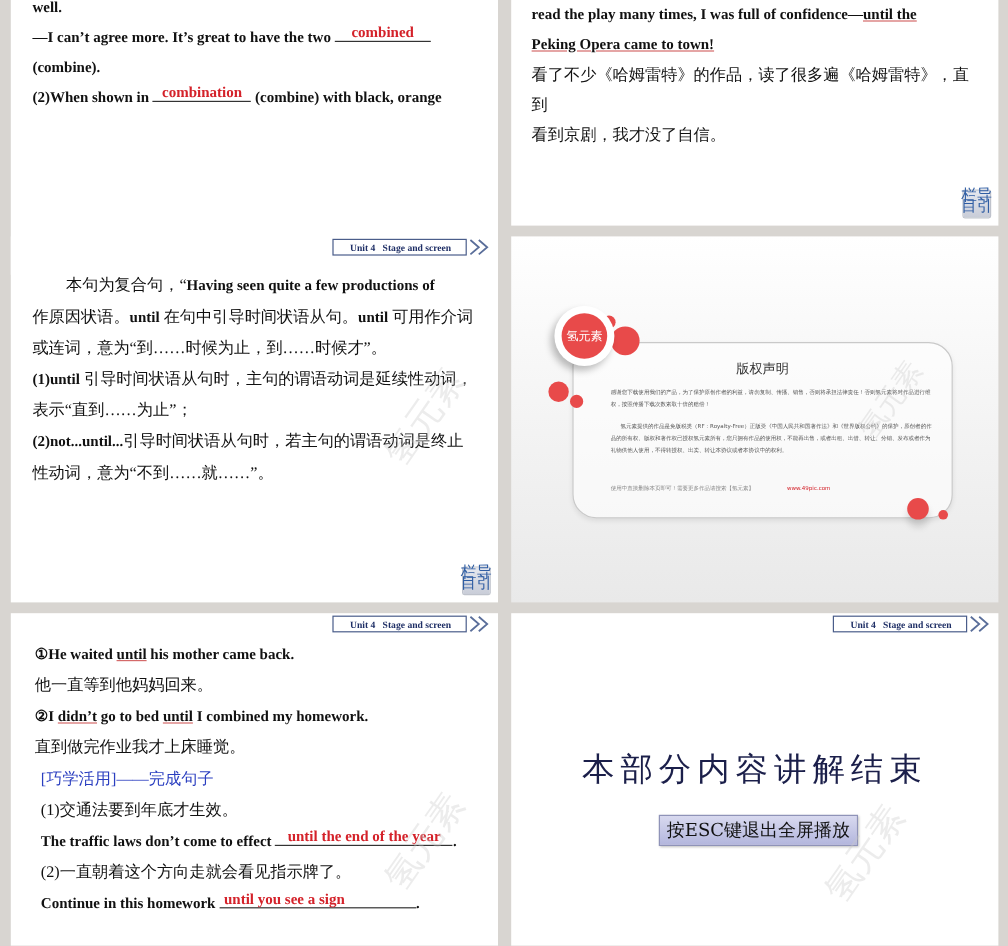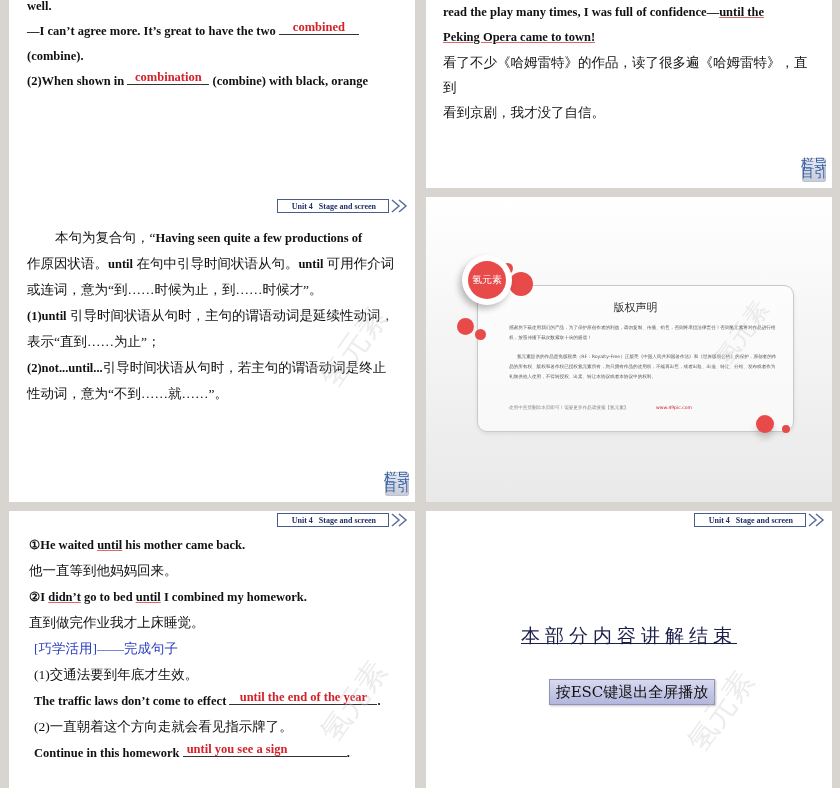--- a/index.html
+++ b/index.html
@@ -29,29 +29,29 @@
   .cn{font-weight:normal;font-size:13.5px;}
   .blank{display:inline-block;border-bottom:1px solid #333;text-align:center;color:#d4222a;
          font-weight:bold;line-height:14px;vertical-align:baseline;position:relative;top:-4px;}
   .ul-red{text-decoration:underline;text-decoration-color:#d46a6a;}
   .blue{color:#2a3ec0;font-weight:normal;}
   .it{font-style:italic;}
 
   .wm{position:absolute;font-family:"DejaVu Sans",sans-serif;color:rgba(200,200,200,0.35);
       font-size:30px;transform:rotate(-55deg);pointer-events:none;}
 
-  .end-title{position:absolute;left:0;right:0;top:112px;text-align:center;font-size:19px;
-             letter-spacing:5px;color:#1b1f4a;font-family:"DejaVu Serif",serif;text-decoration:underline;}
+  .end-title{position:absolute;left:0;right:0;top:112px;text-align:center;font-size:27px;
+             letter-spacing:5px;color:#1b1f4a;font-family:"DejaVu Serif",serif;}
   .esc-btn{position:absolute;left:123px;top:168px;width:164px;height:24px;
            background:linear-gradient(#d8d9ef,#b3b6dd);border:1px solid #8f93b8;
            box-shadow:1px 1px 2px rgba(0,0,0,0.25);font-size:15px;color:#111;
            display:flex;align-items:center;justify-content:center;font-family:"DejaVu Serif",serif;}
 
   .cr-card{position:absolute;left:51px;top:88px;width:315px;height:145px;border:1px solid #c9c9c9;
-           border-radius:10px;background:rgba(255,255,255,0.6);box-shadow:0 2px 4px rgba(0,0,0,0.08);}
+           border-radius:20px;background:rgba(255,255,255,0.6);box-shadow:0 2px 4px rgba(0,0,0,0.08);}
   .cr-title{position:absolute;left:0;right:0;top:14px;text-align:center;font-size:11px;color:#333;
             font-family:"DejaVu Sans",sans-serif;}
   .cr-p{position:absolute;left:31px;right:14px;font-size:4.6px;line-height:10px;color:#555;
         font-family:"DejaVu Sans",sans-serif;}
   .circle{position:absolute;border-radius:50%;background:#e84a4a;}
   .logo-ring{position:absolute;left:36px;top:58px;width:50px;height:50px;border-radius:50%;
              background:#fff;box-shadow:-3px 4px 6px rgba(0,0,0,0.25);}
   .logo-core{position:absolute;left:6px;top:6px;width:38px;height:38px;border-radius:50%;background:#e84a4a;
              color:#fff;font-size:10px;display:flex;align-items:center;justify-content:center;
              font-family:"DejaVu Sans",sans-serif;}

